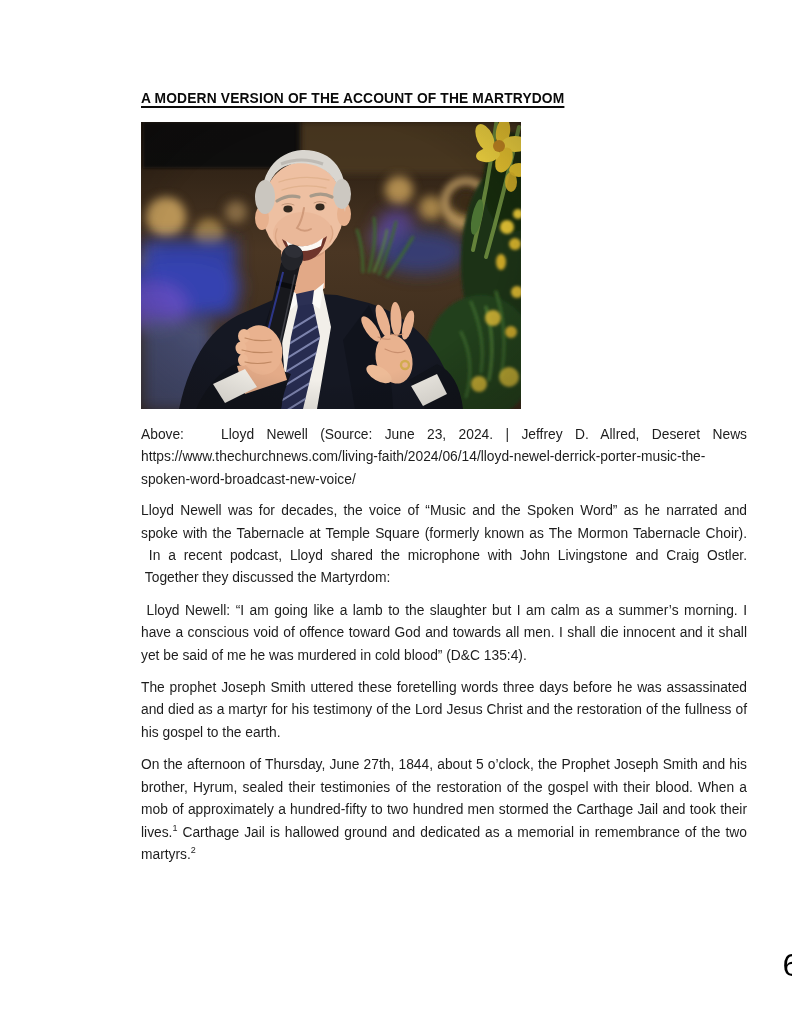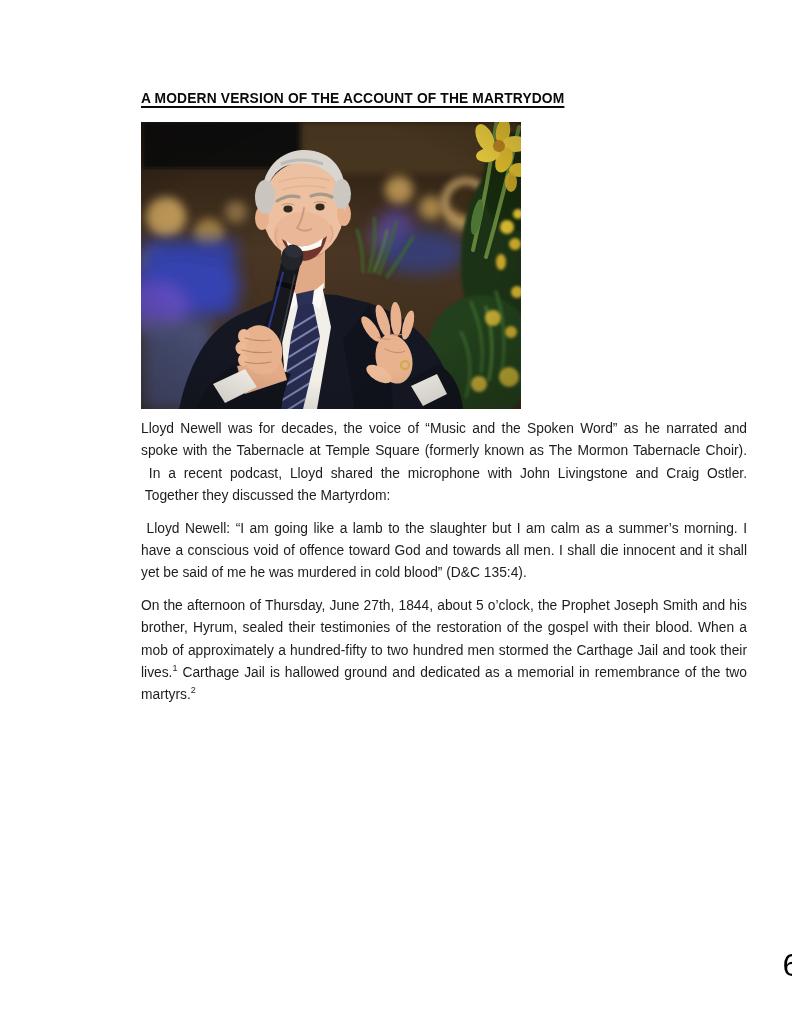--- a/index.html
+++ b/index.html
@@ -235,24 +235,26 @@
           <path d="M237,215 q6,3 12,2"></path>
           <path d="M250,212 q6,2 12,0"></path>
           <path d="M244,227 Q256,233 264,229"></path>
         </g>
         <circle cx="264" cy="243" r="4" fill="none" stroke="#d2ab4e" stroke-width="2.4"></circle>
       </g>
 
       <rect width="380" height="287" fill="url(#vig)"></rect>
     </svg>
 
+    <p class="caption">Above: &nbsp; Lloyd Newell (Source: June 23, 2024.&nbsp;| Jeffrey D. Allred, Deseret News https://www.thechurchnews.com/living-faith/2024/06/14/lloyd-newel-derrick-porter-music-the-spoken-word-broadcast-new-voice/</p>
 
     <p class="p1">Lloyd Newell was for decades, the voice of “Music and the Spoken Word” as he narrated and spoke with the Tabernacle at Temple Square (formerly known as The Mormon Tabernacle Choir). &nbsp;In a recent podcast, Lloyd shared the microphone with John Livingstone and Craig Ostler. &nbsp;Together they discussed the Martyrdom:</p>
 
     <p class="p2"><span class="bold">&nbsp;Lloyd Newell:</span><span> “I am going like a lamb to the slaughter but I am calm as a summer’s morning. I have a conscious void of offence toward God and towards all men. I shall die innocent and it shall yet be said of me he was murdered in cold blood” (D&amp;C 135:4).</span></p>
 
+    <p class="p3">The prophet Joseph Smith uttered these foretelling words three days before he was assassinated and died as a martyr for his testimony of the Lord Jesus Christ and the restoration of the fullness of his gospel to the earth.</p>
 
     <p class="p4"><span>On the afternoon of Thursday, June 27th, 1844, about 5 o’clock, the Prophet Joseph Smith and his brother, Hyrum, sealed their testimonies of the restoration of the gospel with their blood. When a mob of approximately a hundred-fifty to two hundred men stormed the Carthage Jail and took their lives.</span><sup>1</sup><span> Carthage Jail is hallowed ground and dedicated as a memorial in remembrance of the two martyrs.</span><sup>2</sup></p>
 
   </div>
 
   <div class="page-number">60</div>
 </div>
 
 </body></html>

